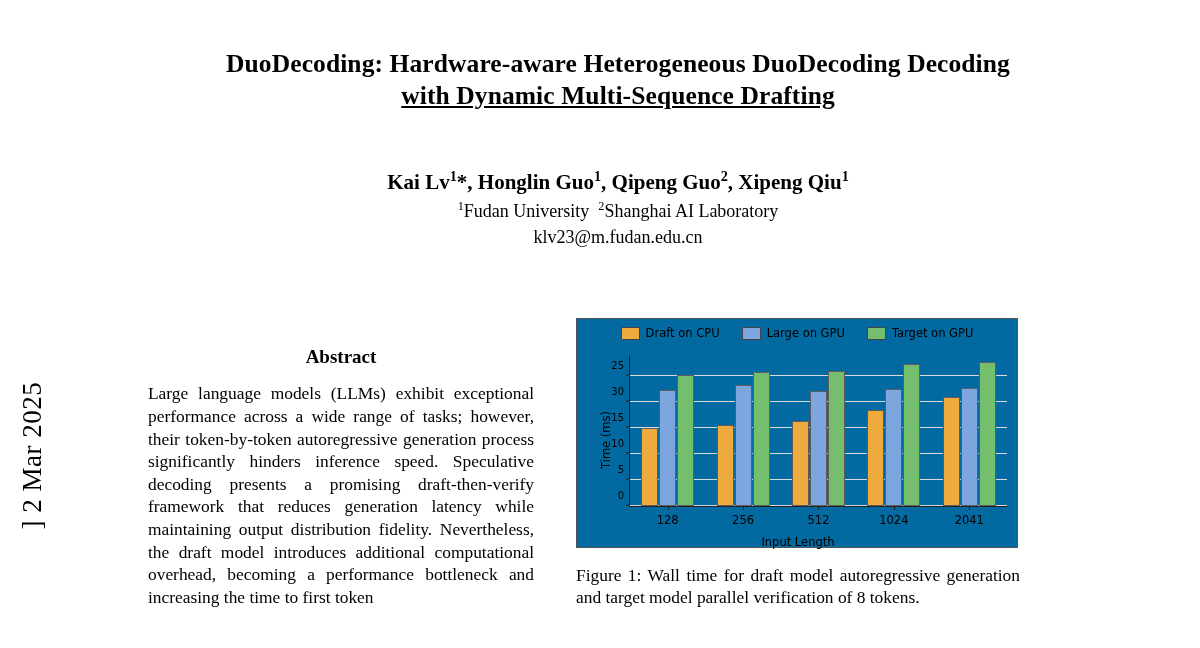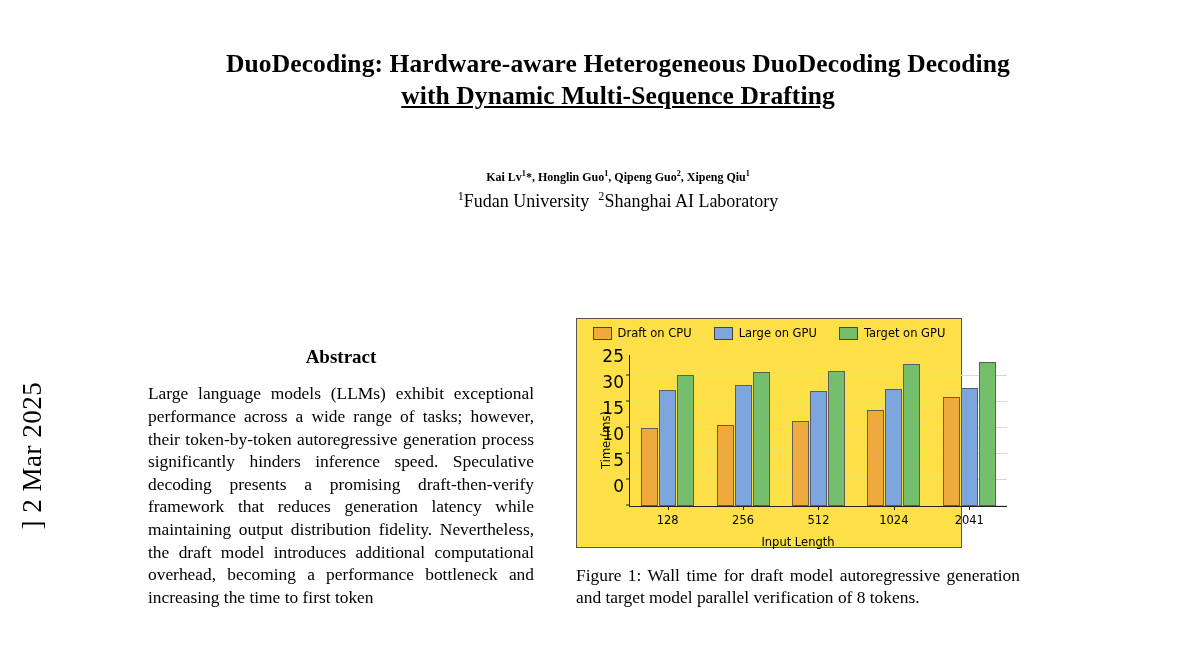--- a/index.html
+++ b/index.html
@@ -45,21 +45,21 @@
     font-size: 25.5px;
     line-height: 1.25;
     margin-top: 48px;
     letter-spacing: 0.1px;
   }
   .title .line2 { display: block; text-decoration: underline; }
 
   .authors {
     text-align: center;
     font-weight: bold;
-    font-size: 12px;
+    font-size: 21px;
     margin-top: 58px;
   }
   .affil {
     text-align: center;
     font-size: 18px;
     margin-top: 6px;
   }
   .email {
     text-align: center;
     font-size: 18px;
@@ -90,22 +90,22 @@
     font-size: 17.4px;
     line-height: 1.30;
     text-align: justify;
     text-justify: inter-word;
     hyphens: auto;
   }
 
   
   .figure-box {
     border: 1px solid #555;
-    background: #fde047;
-    width: 386px;
+    background: #0369a1;
+    width: 442px;
     height: 230px;
     box-sizing: border-box;
     position: relative;
   }
   .legend {
     display: flex;
     justify-content: center;
     align-items: center;
     gap: 22px;
     padding-top: 7px;
@@ -156,21 +156,21 @@
     left: 0; right: 0;
     height: 1px;
     background: #d9d9d9;
   }
   .ytick-label {
     position: absolute;
     right: 100%;
     margin-right: 6px;
     transform: translateY(-50%);
     font-family: "DejaVu Sans", sans-serif;
-    font-size: 17px;
+    font-size: 10px;
     white-space: nowrap;
   }
   .ytick-mark {
     position: absolute;
     right: 100%;
     width: 4px; height: 1px;
     background: #222;
     transform: translateY(-50%);
   }
   .group {
@@ -222,20 +222,21 @@
     <span>DuoDecoding:  Hardware-aware Heterogeneous DuoDecoding Decoding</span>
     <span class="line2">with Dynamic Multi-Sequence Drafting</span>
   </div>
 
   <div class="authors">
     Kai Lv<sup>1</sup>*, Honglin Guo<sup>1</sup>, Qipeng Guo<sup>2</sup>, Xipeng Qiu<sup>1</sup>
   </div>
   <div class="affil">
     <sup>1</sup>Fudan University&nbsp;&nbsp;<sup>2</sup>Shanghai AI Laboratory
   </div>
+  <div class="email">klv23@m.fudan.edu.cn</div>
 
   <div class="columns">
 
     <div class="col-left">
       <div class="section-head">Abstract</div>
       <div class="abstract-text">Large language models (LLMs) exhibit exceptional performance across a wide range of tasks; however, their token-by-token autoregressive generation process significantly hinders inference speed. Speculative decoding presents a promising draft-then-verify framework that reduces generation latency while maintaining output distribution fidelity. Nevertheless, the draft model introduces additional computational overhead, becoming a performance bottleneck and increasing the time to first token</div>
     </div>
 
     <div class="col-right">
 

